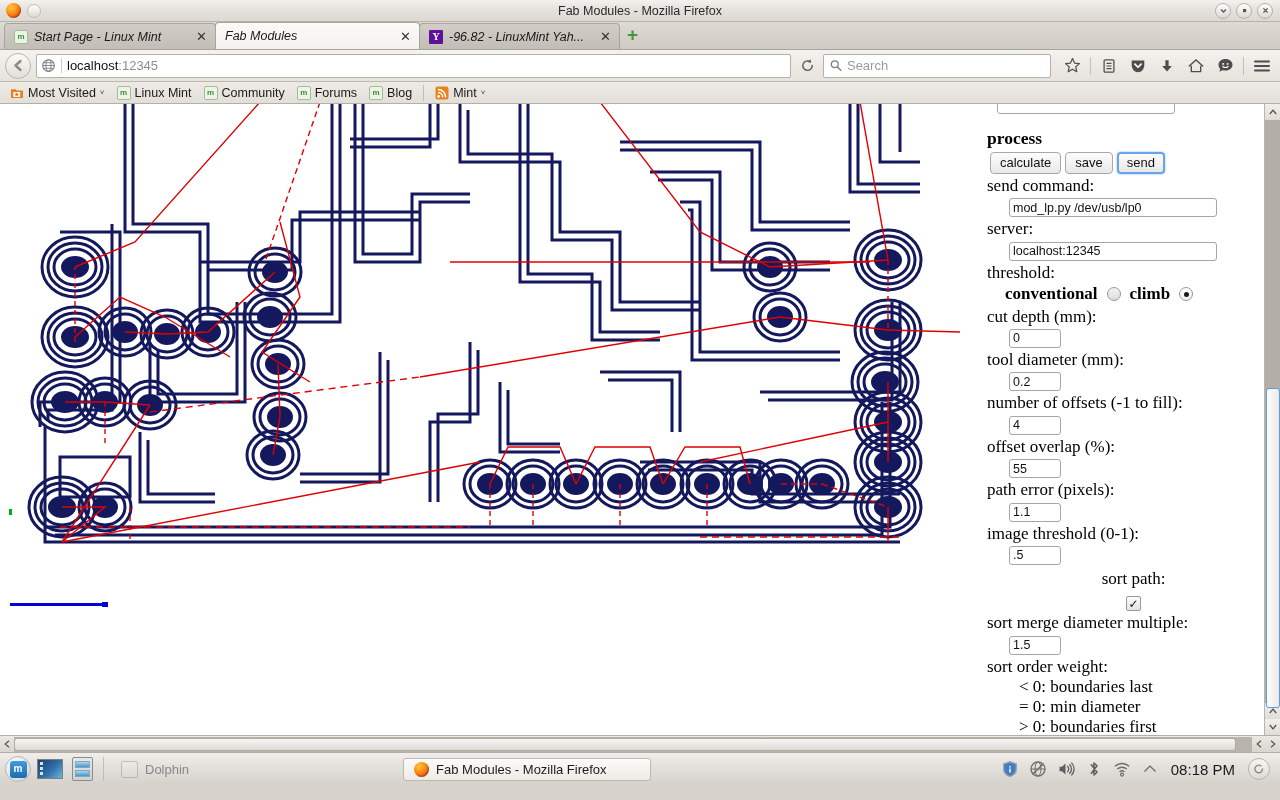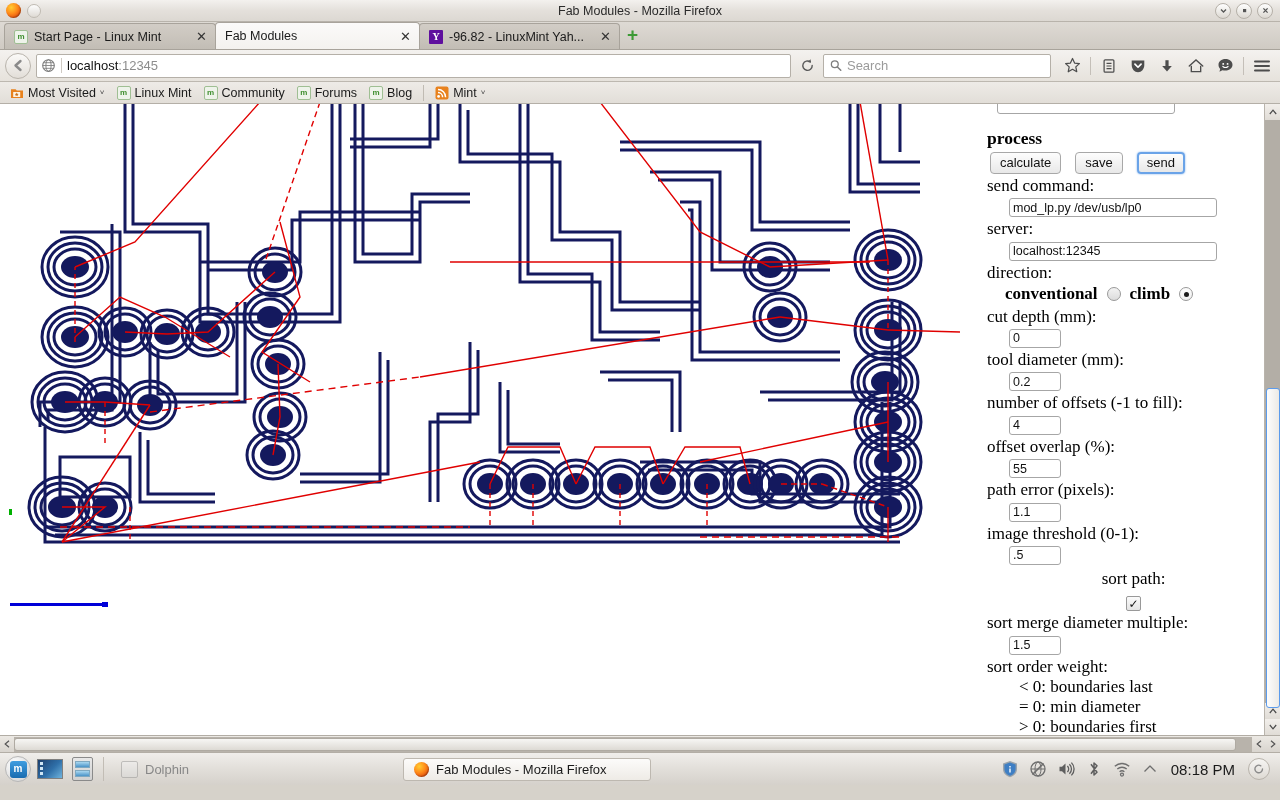--- a/index.html
+++ b/index.html
@@ -64,21 +64,21 @@
     border-radius: 4px 4px 0 0;
     background: linear-gradient(to bottom, #d2cdc6, #c2bdb5);
     margin-right: -1px; position: relative;
     min-width: 120px;
   }
   .tab.active {
     background: linear-gradient(to bottom, #fbfaf9, #f4f2ef);
     height: 27px; z-index: 3;
     border-color: #a8a39b;
   }
-  .tab-title { white-space: nowrap; overflow: hidden; text-overflow: ellipsis; flex: 1; }
+  .tab-title { white-space: nowrap; overflow: hidden; text-overflow: ellipsis; flex: 1; font-style: italic; }
   .tab-fav { width: 14px; height: 14px; flex: 0 0 14px; }
   .mint-fav {
     width: 14px; height: 14px; border-radius: 2px;
     background: #eef3ea; border: 1px solid #9fbf93;
     display: flex; align-items: center; justify-content: center;
     font-size: 8px; color: #3f8f2f; font-weight: bold; line-height: 1;
   }
   .yahoo-fav {
     width: 14px; height: 14px; background: #5f0f9e; border-radius: 1px;
     color: #fff; font-weight: bold; font-size: 10px;
@@ -188,21 +188,21 @@
   }
   .panel-clip-top {
     height: 14px; overflow: hidden; position: relative;
   }
   .clip-input {
     position: absolute; top: -12px; left: 10px;
     width: 178px; height: 22px;
     border: 1px solid #a6a6a6; border-radius: 3px; background: #fff;
   }
   .sect-title { font-weight: bold; font-size: 17.5px; margin: 10px 0 3px 0; }
-  .btnrow { display: flex; gap: 14px; align-items: flex-end; margin: 0 0 1px 3px; }
+  .btnrow { display: flex; gap: 4px; align-items: flex-end; margin: 0 0 1px 3px; }
   .fbtn {
     font-family: "Liberation Sans", sans-serif;
     font-size: 13px; color: #111;
     padding: 2px 9px 3px 9px;
     border: 1px solid #a8a8a8; border-radius: 4px;
     background: linear-gradient(to bottom, #fdfdfd, #e8e8e8);
   }
   .fbtn.focused {
     border: 2px solid #6aa3e8;
     box-shadow: 0 0 2px rgba(80,150,230,.8);
@@ -691,21 +691,21 @@
       <button class="fbtn">save</button>
       <button class="fbtn focused">send</button>
     </div>
 
     <div class="flabel">send command:</div>
     <input class="finput wide" type="text" value="mod_lp.py /dev/usb/lp0" style="">
 
     <div class="flabel">server:</div>
     <input class="finput wide" type="text" value="localhost:12345" style="">
 
-    <div class="flabel">direction:</div>
+    <div class="flabel">threshold:</div>
     <div class="radiorow">
       <span>conventional</span>
       <span class="radio"></span>
       <span>climb</span>
       <span class="radio checked"></span>
     </div>
 
     <div class="flabel">cut depth (mm):</div>
     <input class="finput narrow" type="text" value="0" style="">
 

